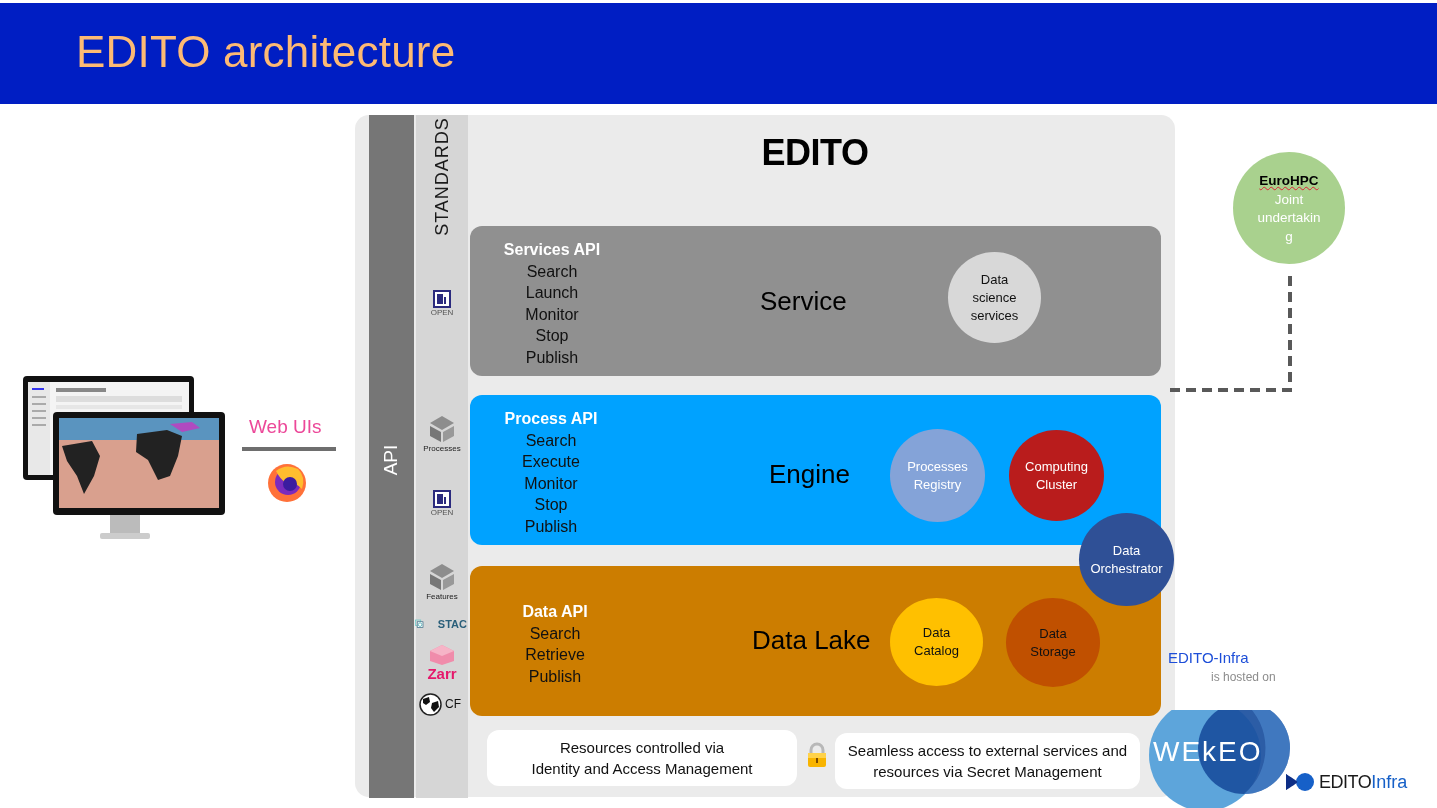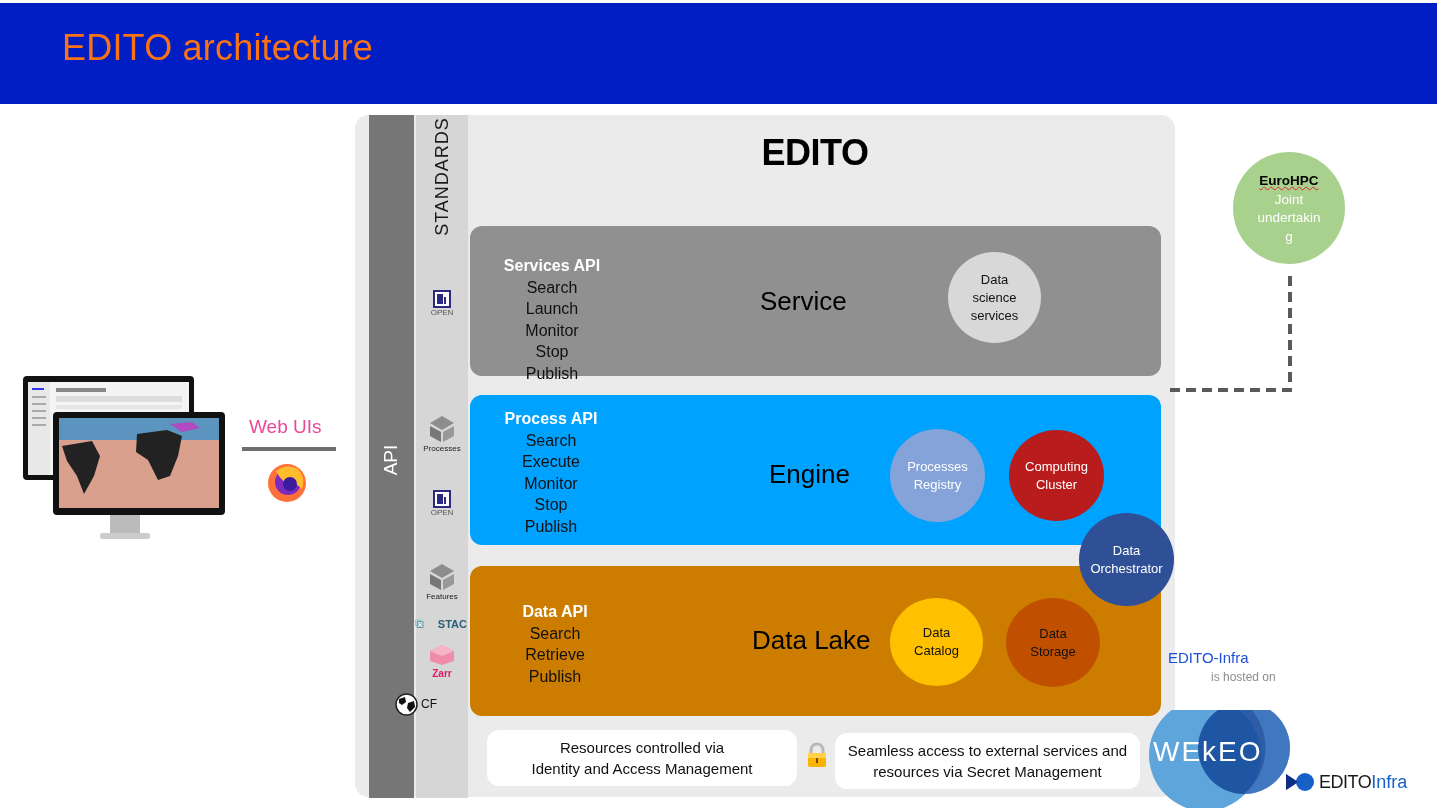--- a/index.html
+++ b/index.html
@@ -1,20 +1,20 @@
 <!DOCTYPE html>
 <html><head>
   <meta charset="utf-8">
   <style>
     * { box-sizing: border-box; margin: 0; padding: 0; }
     html, body { width: 1437px; height: 808px; overflow: hidden; background: #ffffff; font-family: "Liberation Sans", "DejaVu Sans", sans-serif; }
     .page { position: relative; width: 1437px; height: 808px; }
 
     .header { position: absolute; left: 0; top: 3px; width: 1437px; height: 101px; background: #001ec3; }
-    .header-title { position: absolute; left: 62px; top: 24px; font-size: 36px; color: #f97316; letter-spacing: 0.2px; }
+    .header-title { position: absolute; left: 76px; top: 24px; font-size: 44px; color: #fdba74; letter-spacing: 0.2px; }
 
     .edito-box { position: absolute; left: 355px; top: 115px; width: 820px; height: 682px; background: #ebebeb; border-radius: 14px; }
     .api-bar { position: absolute; left: 369px; top: 115px; width: 45px; height: 683px; background: #767676; }
     .api-label { position: absolute; left: 369px; top: 440px; width: 45px; height: 40px; display:flex; align-items:center; justify-content:center; }
     .api-label span { display:block; transform: rotate(-90deg); color:#ffffff; font-size: 19px; white-space: nowrap; }
     .std-bar { position: absolute; left: 416px; top: 115px; width: 52px; height: 683px; background: #d6d6d6; }
     .std-label { position: absolute; left: 416px; top: 115px; width: 52px; height: 122px; display:flex; align-items:center; justify-content:center; }
     .std-label span { display:block; transform: rotate(-90deg); color:#1a1a1a; font-size: 18px; letter-spacing: 1px; white-space: nowrap; }
 
     .edito-title { position: absolute; left: 715px; top: 132px; width: 200px; text-align: center; font-size: 36px; font-weight: bold; color: #000; letter-spacing: -0.5px; }
@@ -146,33 +146,33 @@
         <rect x="5" y="5" width="13" height="13" fill="#fff" stroke="#2a5f7a" stroke-width="1.5"></rect>
         <circle cx="11.5" cy="11.5" r="4" fill="none" stroke="#2a9fa6" stroke-width="1.5"></circle>
       </svg>
     <span style="font-size:11px;font-weight:bold;color:#2a5f7a;">STAC</span>
   </div>
   <div style="position:absolute;left:416px;top:644px;width:52px;height:42px;text-align:center;">
     <svg width="26" height="22" viewBox="0 0 26 22" style="display:block;margin:0 auto;">
         <path d="M13 1 L25 7 L25 17 L13 21 L1 17 L1 7Z" fill="#f08cab"></path>
         <path d="M13 1 L25 7 L13 12 L1 7Z" fill="#f6b4c7"></path>
       </svg>
-    <div style="font-size:10px;font-weight:bold;color:#e5186b;line-height:15px;">Zarr</div>
-  </div>
-  <div style="position:absolute;left:395px;top:692px;width:50px;height:24px;display:flex;align-items:center;gap:3px;">
+    <div style="font-size:15px;font-weight:bold;color:#e5186b;line-height:15px;">Zarr</div>
+  </div>
+  <div style="position:absolute;left:419px;top:692px;width:50px;height:24px;display:flex;align-items:center;gap:3px;">
     <svg width="23" height="23" viewBox="0 0 23 23">
         <circle cx="11.5" cy="11.5" r="10.5" fill="#fff" stroke="#222" stroke-width="1.5"></circle>
         <path d="M4 6 L10 4 L11 9 L7 12 L4 10Z" fill="#111"></path>
         <path d="M13 10 L19 8 L20 14 L15 19 L12 15Z" fill="#111"></path>
       </svg>
     <span style="font-size:12px;color:#111;">CF</span>
   </div>
 
   <div class="layer layer-service"></div>
-  <div class="api-list" style="left:482px;top:239px;margin-top:16px;">
+  <div class="api-list" style="left:482px;top:239px;">
     <div class="title">Services API</div>
     <div>Search</div>
     <div>Launch</div>
     <div>Monitor</div>
     <div>Stop</div>
     <div>Publish</div>
   </div>
   <div class="layer-name" style="left:760px;top:286px;">Service</div>
   <div class="circle c-datasci">
     <div>

